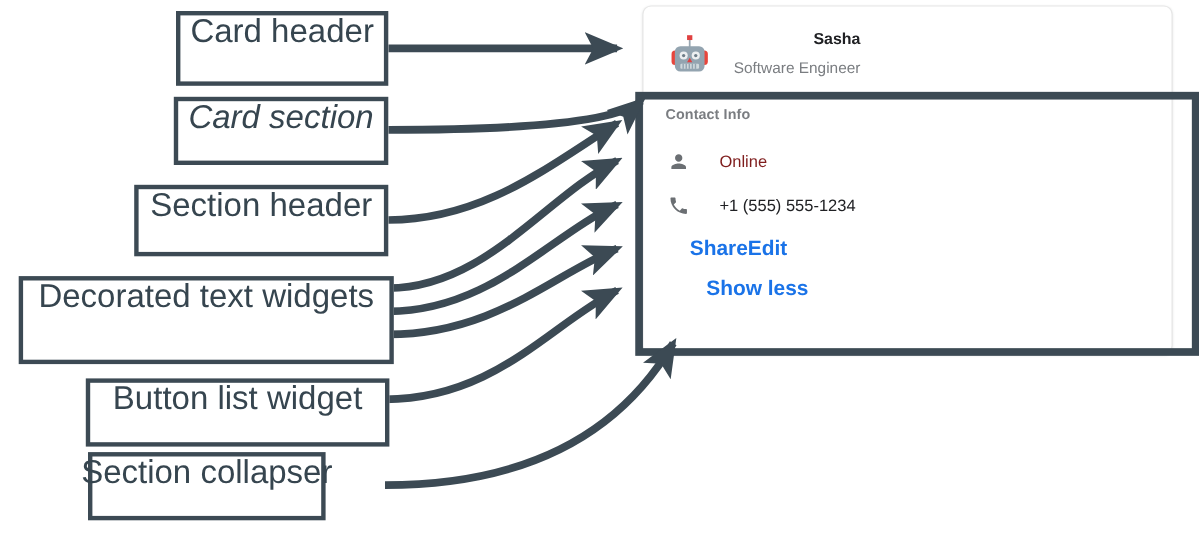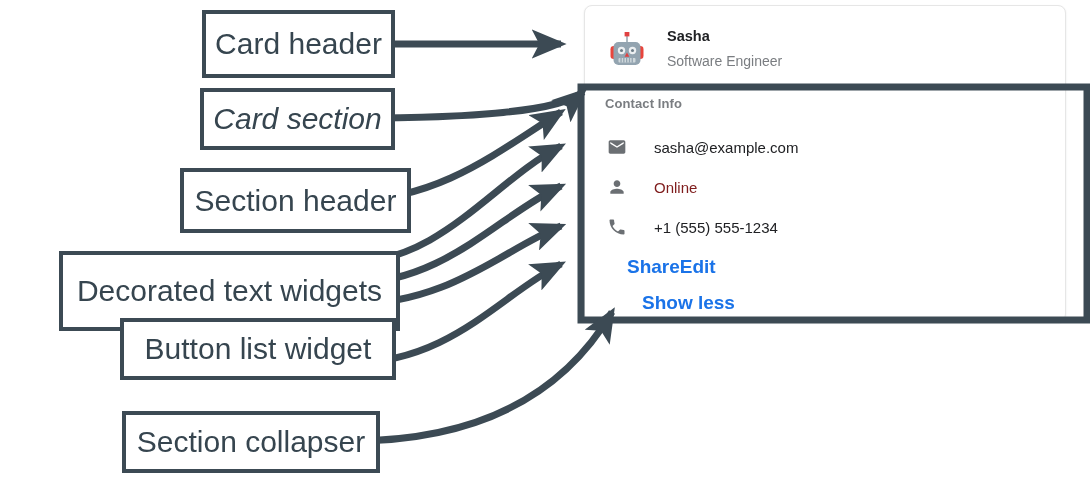--- a/index.html
+++ b/index.html
@@ -18,28 +18,27 @@
     overflow: hidden;
   }
 
   
   .ann-box {
     position: absolute;
     box-sizing: border-box;
     border: 4px solid #3c4a54;
     background: #ffffff;
     display: flex;
-    align-items: center;
+    align-items: flex-start;
     justify-content: center;
     color: #36454f;
     font-size: 30px;
     line-height: 1;
     white-space: nowrap;
     z-index: 30;
-    margin-left: 42px;
   }
 
   
   #connectors {
     position: absolute;
     left: 0;
     top: 0;
     width: 1090px;
     height: 494px;
     z-index: 20;
@@ -73,21 +72,21 @@
   .avatar {
     width: 44px;
     height: 44px;
     flex: 0 0 44px;
     margin-right: 18px;
     display: flex;
     align-items: center;
     justify-content: center;
   }
   .avatar svg { display: block; }
-  .header-text { display: flex; flex-direction: column; justify-content: center; }
+  .header-text { display: flex; flex-direction: column; justify-content: center; text-align: right; }
   .header-title {
     font-size: 14.5px;
     font-weight: bold;
     color: #202124;
     line-height: 1.5;
   }
   .header-subtitle {
     font-size: 14px;
     color: #7a7d81;
     line-height: 1.6;
@@ -189,28 +188,20 @@
       </div>
       <div class="header-text">
         <div class="header-title">Sasha</div>
         <div class="header-subtitle">Software Engineer</div>
       </div>
     </div>
 
     <div class="card-section">
       <div class="section-header">Contact Info</div>
 
-      <div class="text-row">
-        <span class="row-icon">
-          <svg width="20" height="20" viewBox="0 0 24 24" aria-hidden="true">
-            <path d="M20 4H4c-1.1 0-2 .9-2 2v12c0 1.1.9 2 2 2h16c1.1 0 2-.9 2-2V6c0-1.1-.9-2-2-2zm0 4l-8 5-8-5V6l8 5 8-5v2z"></path>
-          </svg>
-        </span>
-        <span class="row-text">sasha@example.com</span>
-      </div>
 
       <div class="text-row">
         <span class="row-icon">
           <svg width="20" height="20" viewBox="0 0 24 24" aria-hidden="true">
             <path d="M12 12c2.21 0 4-1.79 4-4s-1.79-4-4-4-4 1.79-4 4 1.79 4 4 4zm0 2c-2.67 0-8 1.34-8 4v2h16v-2c0-2.66-5.33-4-8-4z"></path>
           </svg>
         </span>
         <span class="row-text status">Online</span>
       </div>
 
@@ -261,29 +252,29 @@
   </svg>
 
   <div class="ann-box" style="left:160px; top:10px; width:193px; height:68px;">
     <span>Card header</span>
   </div>
 
   <div class="ann-box" style="left:158px; top:88px; width:195px; height:62px;font-style:italic;">
     <span>Card section</span>
   </div>
 
-  <div class="ann-box" style="left:138px; top:168px; width:231px; height:65px;">
+  <div class="ann-box" style="left:122px; top:168px; width:231px; height:65px;">
     <span>Section header</span>
   </div>
 
   <div class="ann-box" style="left:17px; top:251px; width:341px; height:80px;">
     <span>Decorated text widgets</span>
   </div>
 
-  <div class="ann-box" style="left:78px; top:318px; width:276px; height:62px;">
+  <div class="ann-box" style="left:78px; top:344px; width:276px; height:62px;">
     <span>Button list widget</span>
   </div>
 
-  <div class="ann-box" style="left:80px; top:411px; width:258px; height:62px;">
+  <div class="ann-box" style="left:80px; top:411px; width:216px; height:62px;">
     <span>Section collapser</span>
   </div>
 
 </div>
 
 </body></html>

